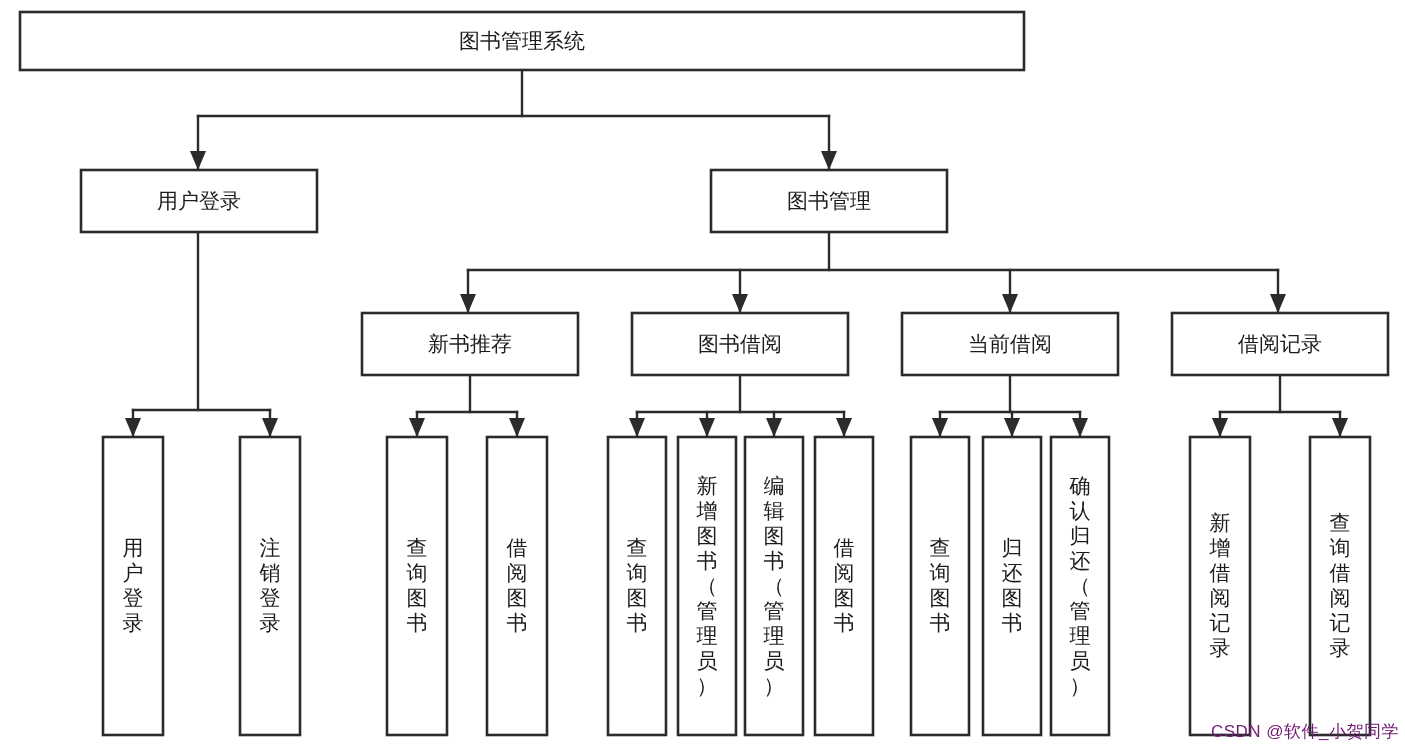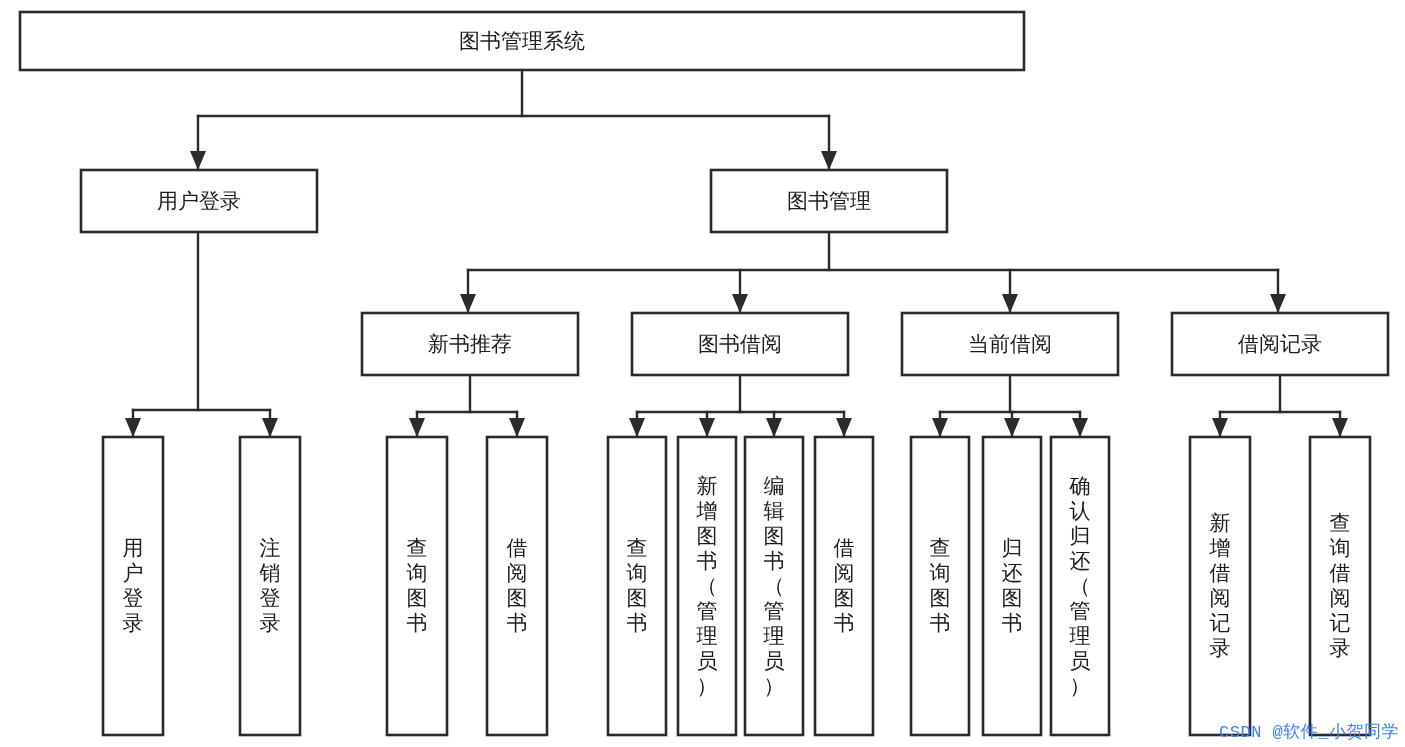--- a/index.html
+++ b/index.html
@@ -52,23 +52,23 @@
   .node-label-v {
     font-family: "DejaVu Sans", "Liberation Sans", sans-serif;
     font-size: 21px;
     fill: #1c1c1c;
     text-anchor: middle;
   }
   .watermark {
     position: absolute;
     right: 6px;
     bottom: 4px;
-    font-family: Liberation Mono, monospace;
+    font-family: Liberation Sans, sans-serif;
     font-size: 17px;
-    color: #3b82f6;
+    color: #701a75;
     letter-spacing: 0.5px;
     white-space: nowrap;
     user-select: none;
   }
 </style>
 </head>
 <body>
 
 <div id="diagram-root">
   <svg id="flow-svg" viewBox="0 0 1405 747">

